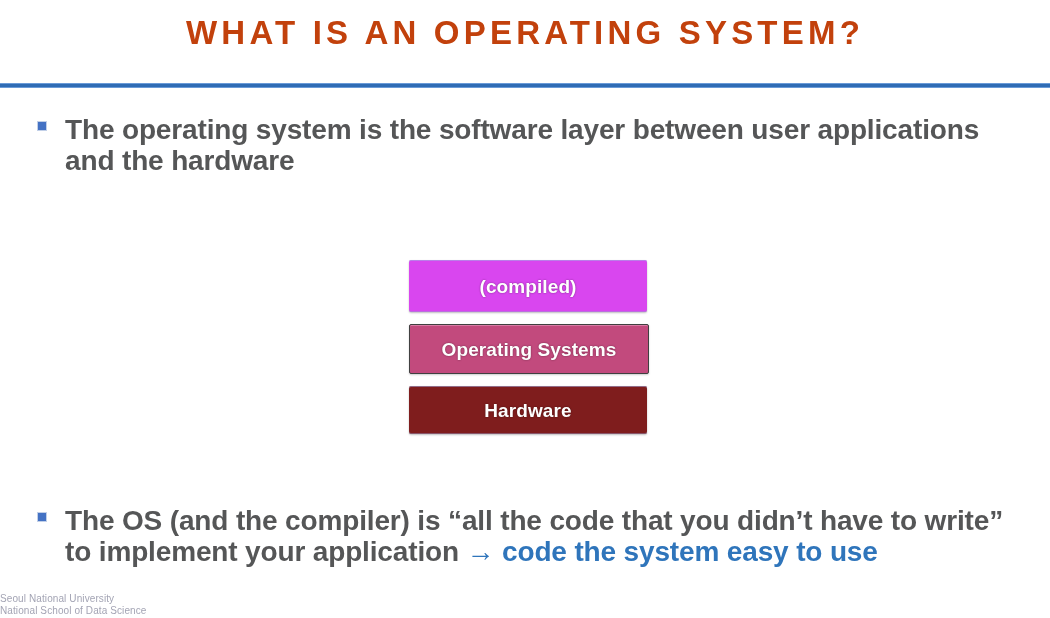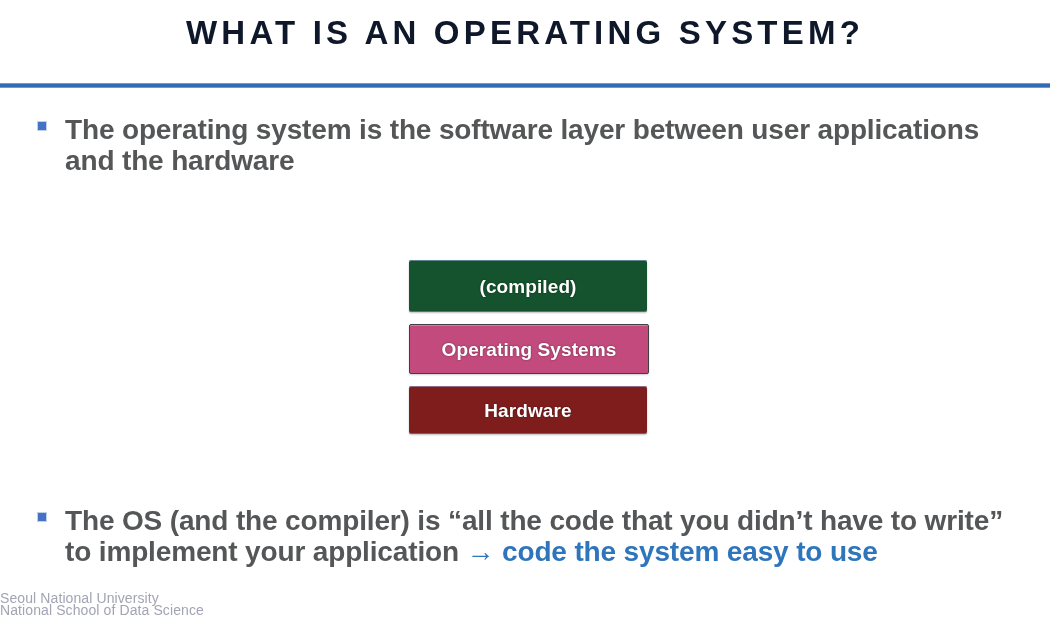--- a/index.html
+++ b/index.html
@@ -23,21 +23,21 @@
   
   .title {
     position: absolute;
     left: 0;
     top: 14px;
     width: 1050px;
     text-align: center;
     font-size: 33px;
     font-weight: 700;
     letter-spacing: 4.2px;
-    color: #0f172a;
+    color: #c2410c;
     white-space: nowrap;
     font-family: "Liberation Sans", sans-serif;
   }
 
   
   .divider {
     position: absolute;
     left: 0;
     top: 83px;
     width: 1050px;
@@ -108,21 +108,21 @@
     line-height: 23px;
     letter-spacing: 0.1px;
     display: flex;
     align-items: center;
     justify-content: center;
     text-shadow: 0 0 2px rgba(0,0,0,0.45);
     border-radius: 2px;
   }
   .layer.applications {
     height: 52px;
-    background: #14532d;
+    background: #d946ef;
     box-shadow: inset 0 1px 0 rgba(160,175,225,0.55),
                 inset 0 -1px 0 rgba(150,160,205,0.45),
                 0 1px 2px rgba(0,0,0,0.25);
   }
   .layer.os {
     height: 48px;
     background: #c24a7d;
     border: 1px solid #404040;
     box-shadow: inset 0 1px 0 rgba(255,215,235,0.35),
                 0 1px 2px rgba(0,0,0,0.2);
@@ -135,21 +135,21 @@
                 inset 0 -1px 0 rgba(150,160,205,0.45),
                 0 1px 2px rgba(0,0,0,0.25);
   }
   .layer-label { display: block; }
 
   
   .footer {
     position: absolute;
     left: 0px;
     bottom: 2px;
-    font-size: 14px;
+    font-size: 10px;
     line-height: 11.5px;
     color: #a3a4b4;
     letter-spacing: 0.1px;
     font-family: "Liberation Sans", sans-serif;
   }
   .footer div { white-space: nowrap; }
 </style>
 </head>
 <body>
 

